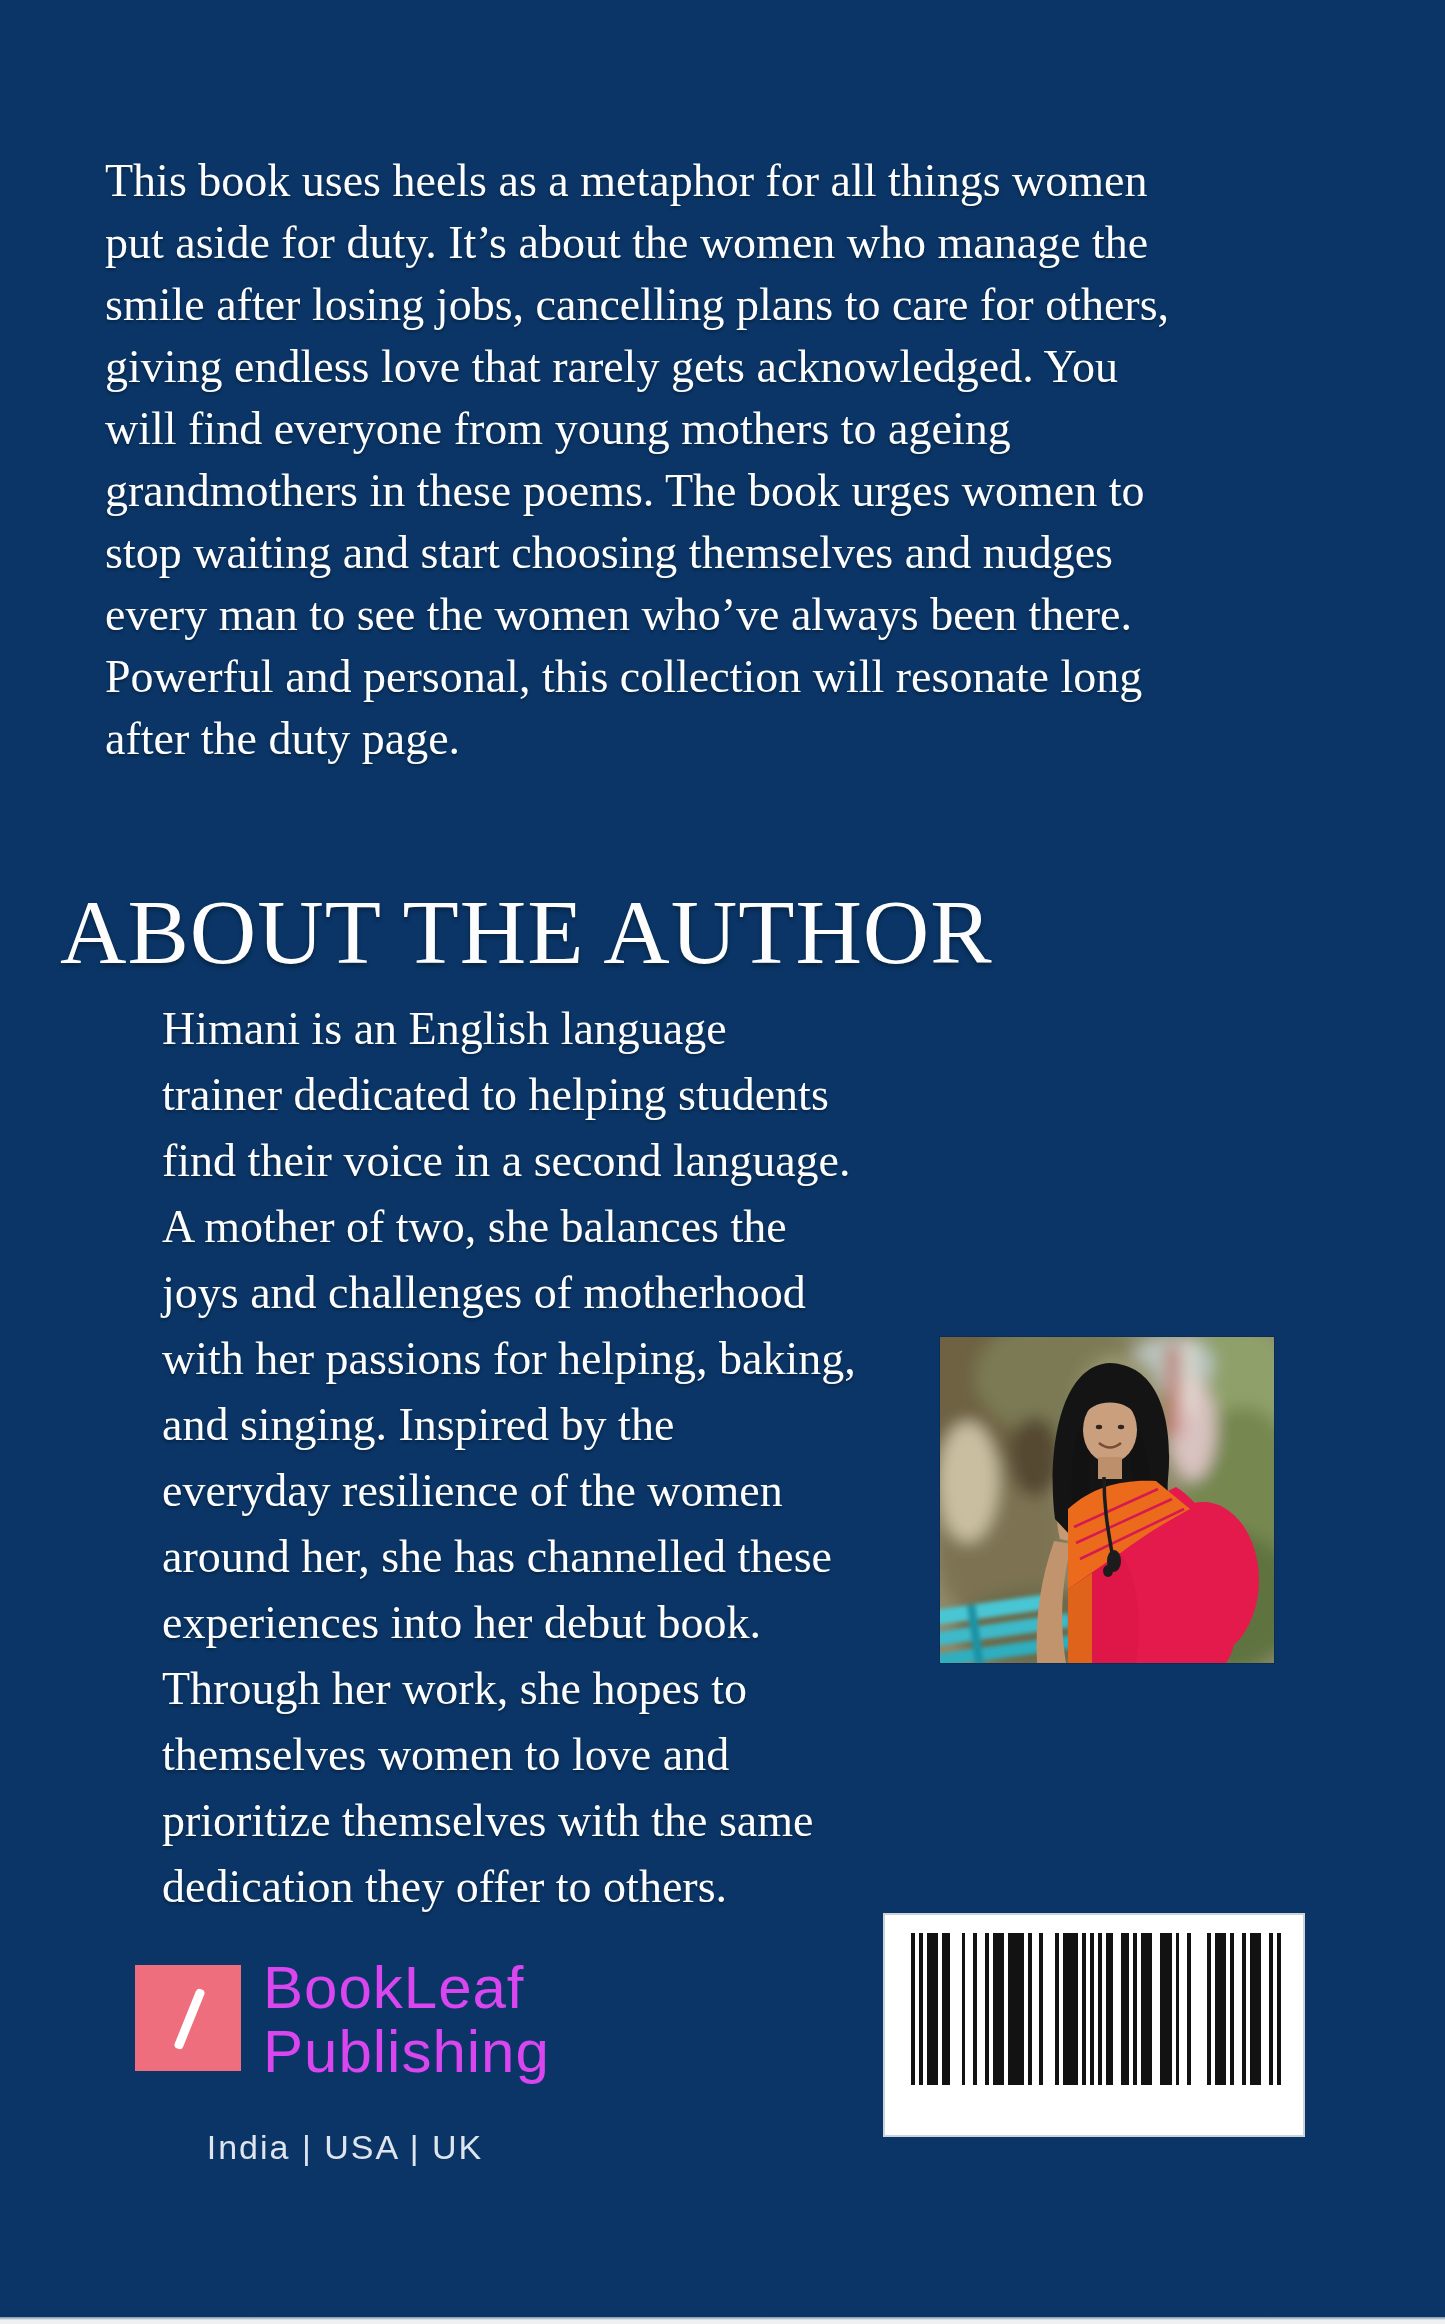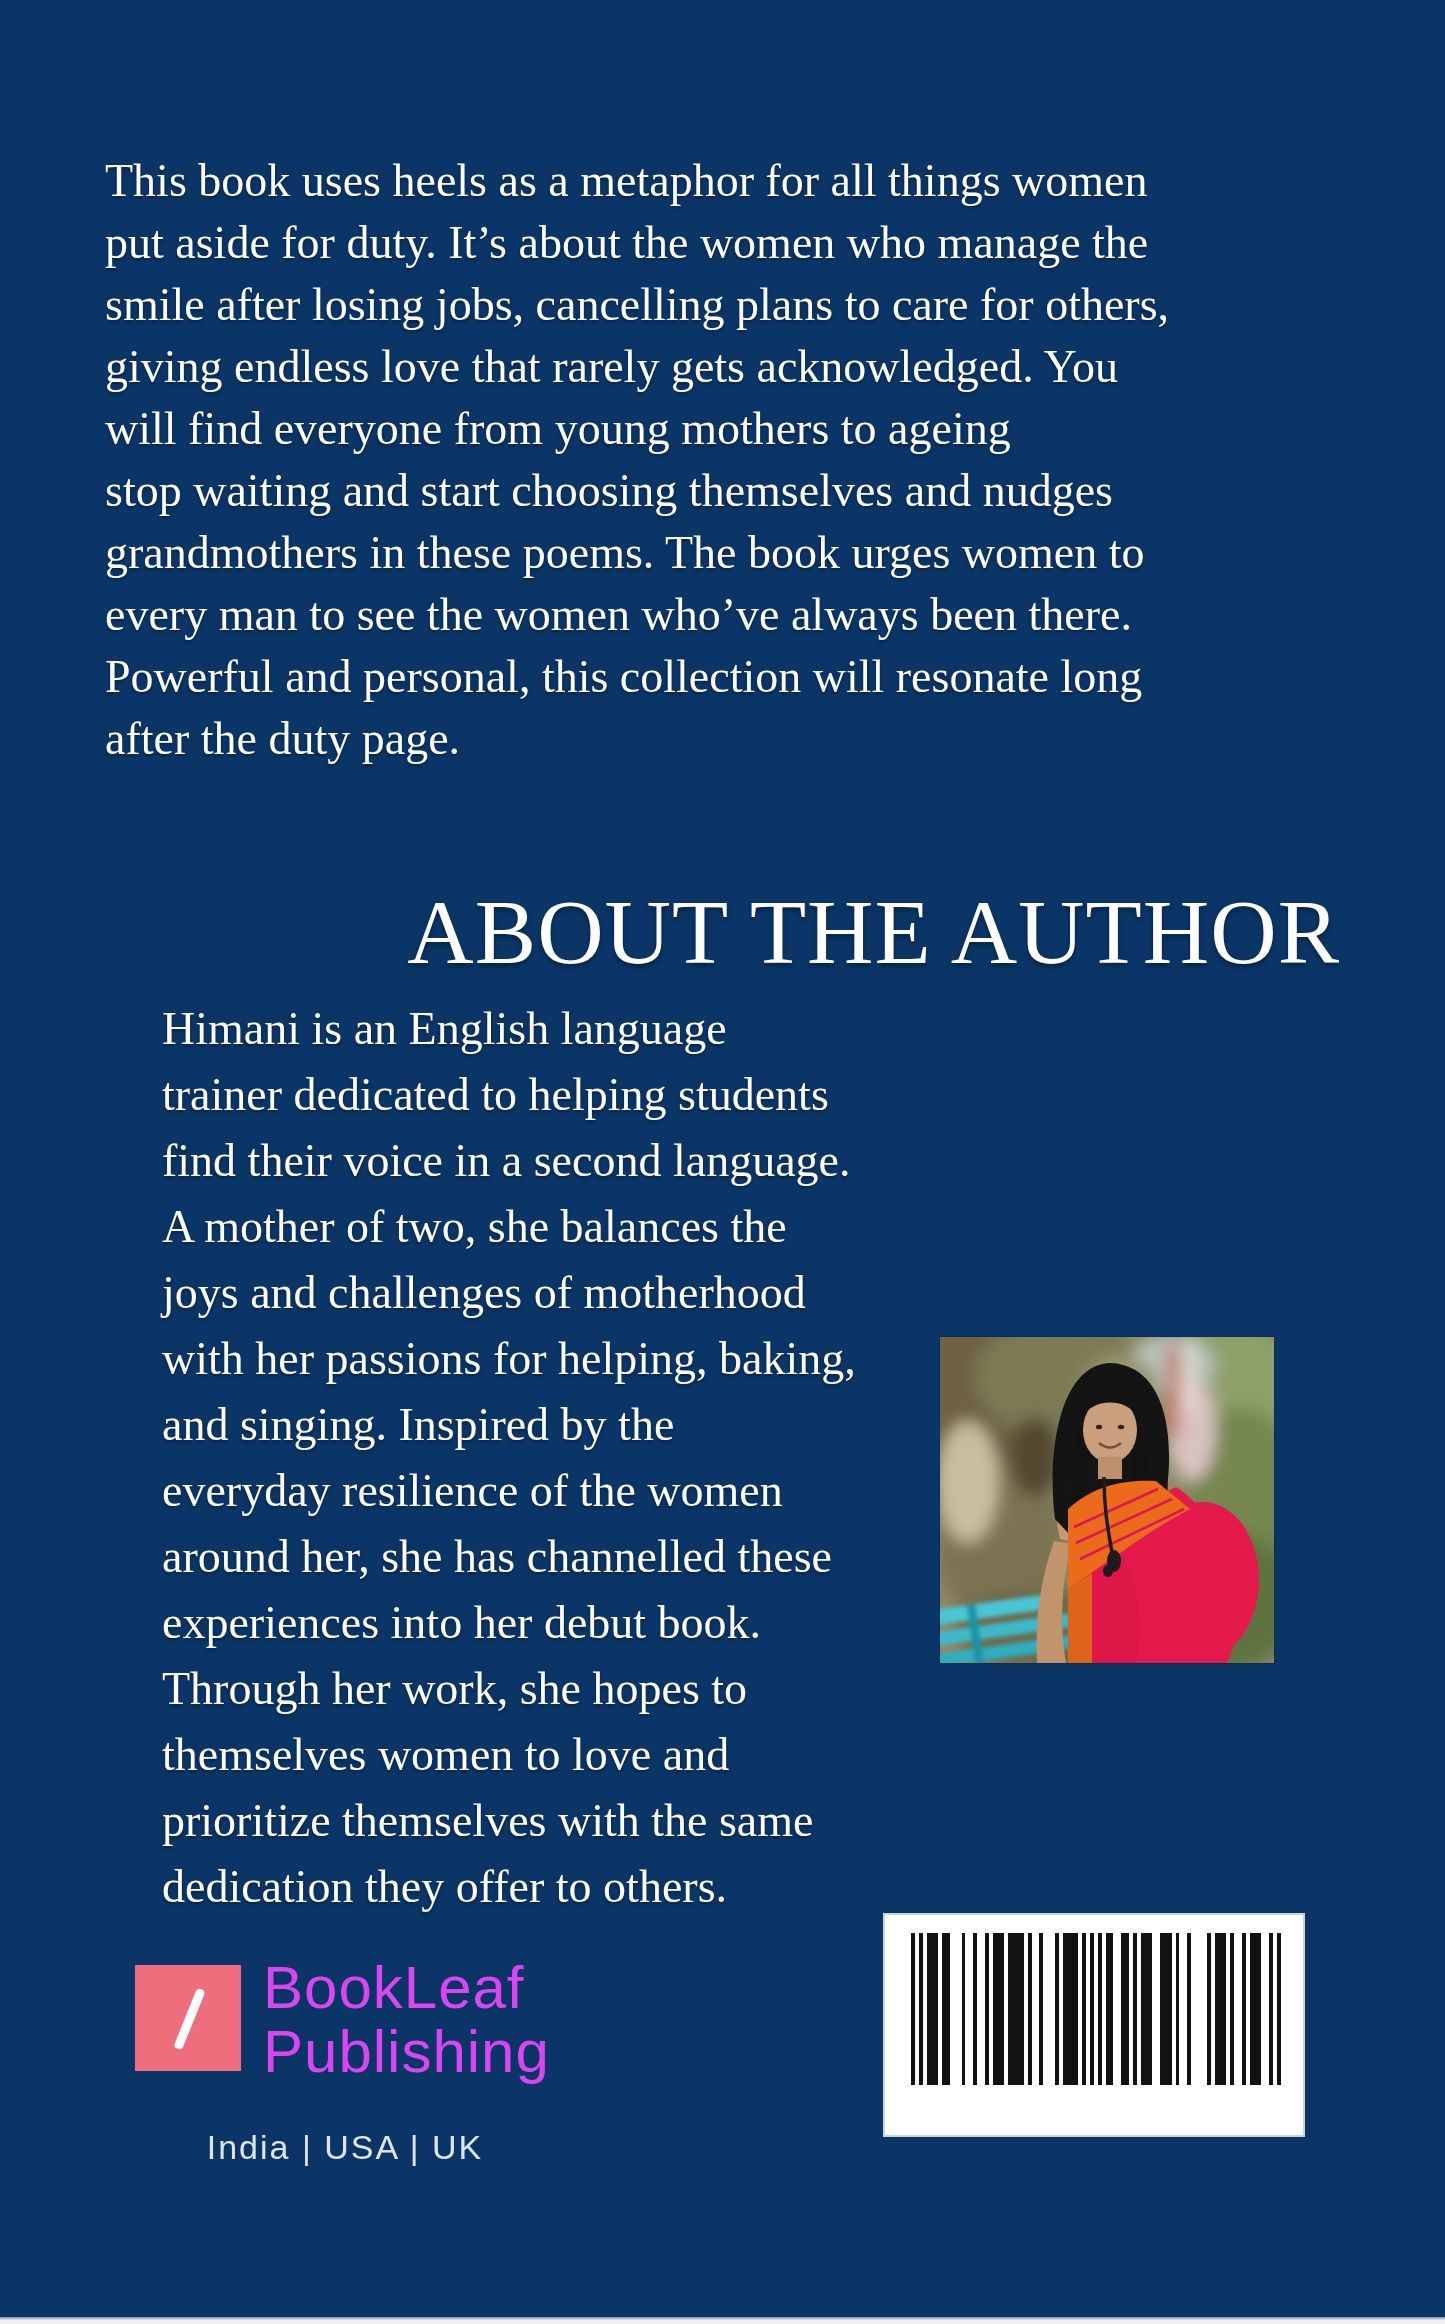--- a/index.html
+++ b/index.html
@@ -12,21 +12,21 @@
     color:#fdfdfd;
   }
   .blurb{
     position:absolute;left:105px;top:150px;width:1310px;
     font-size:46px;line-height:62px;
     text-shadow:0 2px 3px rgba(0,0,0,0.35);
   }
   .blurb div, .bio div{white-space:nowrap;}
   .about-heading{
     position:absolute;left:60px;top:882px;width:1280px;
-    text-align:right;
+    text-align:left;
     font-size:92px;line-height:100px;letter-spacing:1px;
     text-shadow:0 3px 4px rgba(0,0,0,0.35);
   }
   .bio{
     position:absolute;left:162px;top:996px;width:800px;
     font-size:46px;line-height:66px;
     text-shadow:0 2px 3px rgba(0,0,0,0.35);
   }
   .photo{
     position:absolute;left:940px;top:1337px;width:334px;height:326px;
@@ -81,22 +81,22 @@
 <body>
 
 <div class="cover">
 
   <div class="blurb">
       <div>This book uses heels as a metaphor for all things women</div>
       <div>put aside for duty. It’s about the women who manage the</div>
       <div>smile after losing jobs, cancelling plans to care for others,</div>
       <div>giving endless love that rarely gets acknowledged. You</div>
       <div>will find everyone from young mothers to ageing</div>
+      <div>grandmothers in these poems. The book urges women to</div>
       <div>stop waiting and start choosing themselves and nudges</div>
-      <div>grandmothers in these poems. The book urges women to</div>
       <div>every man to see the women who’ve always been there.</div>
       <div>Powerful and personal, this collection will resonate long</div>
       <div>after the duty page.</div>
     </div>
 
   <div class="about-heading">ABOUT THE AUTHOR</div>
 
   <div class="bio">
       <div>Himani is an English language</div>
       <div>trainer dedicated to helping students</div>

